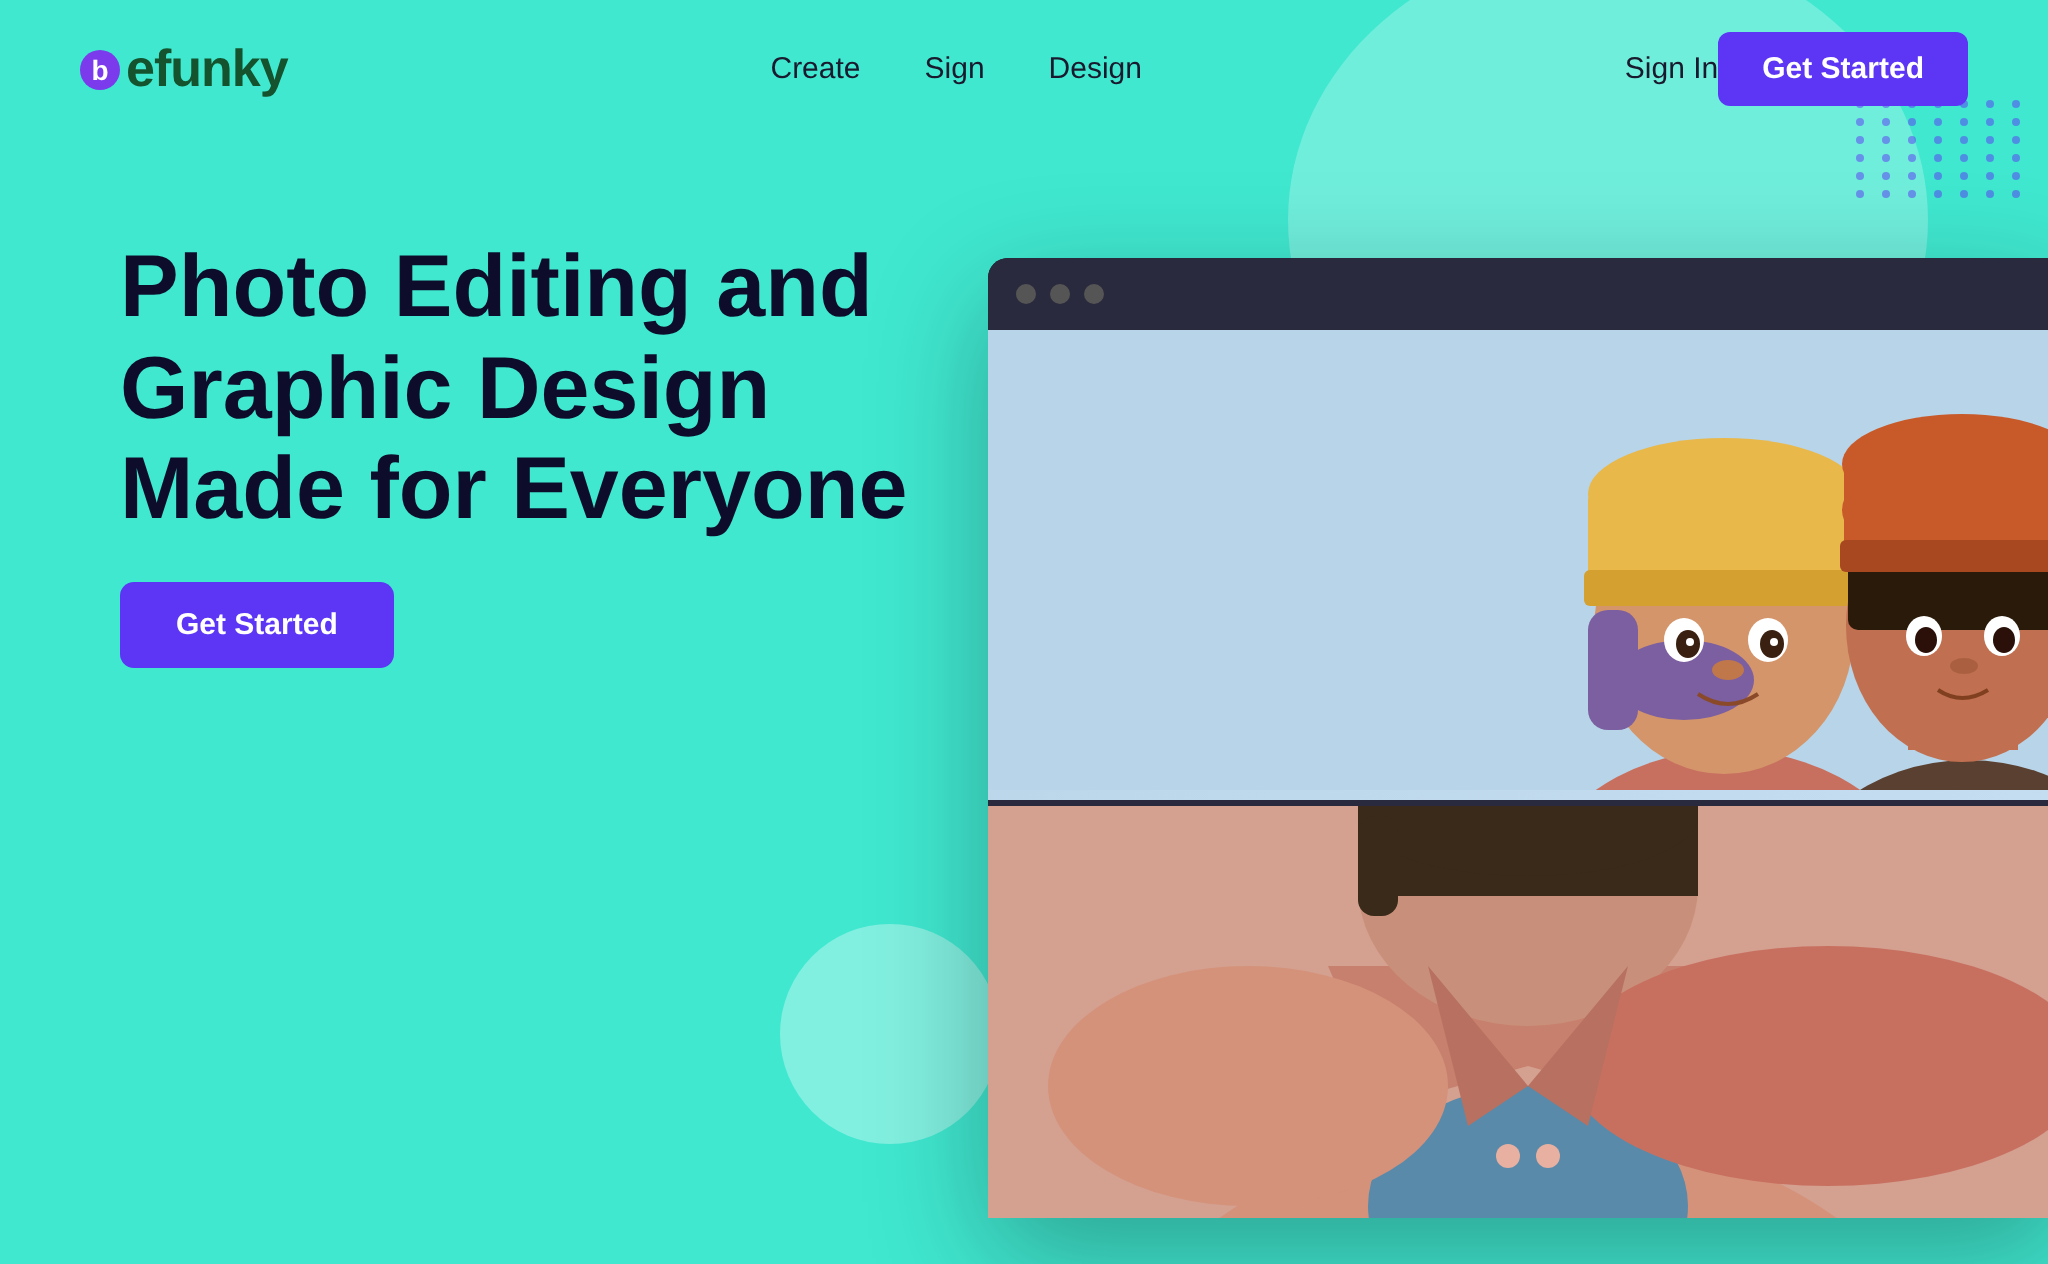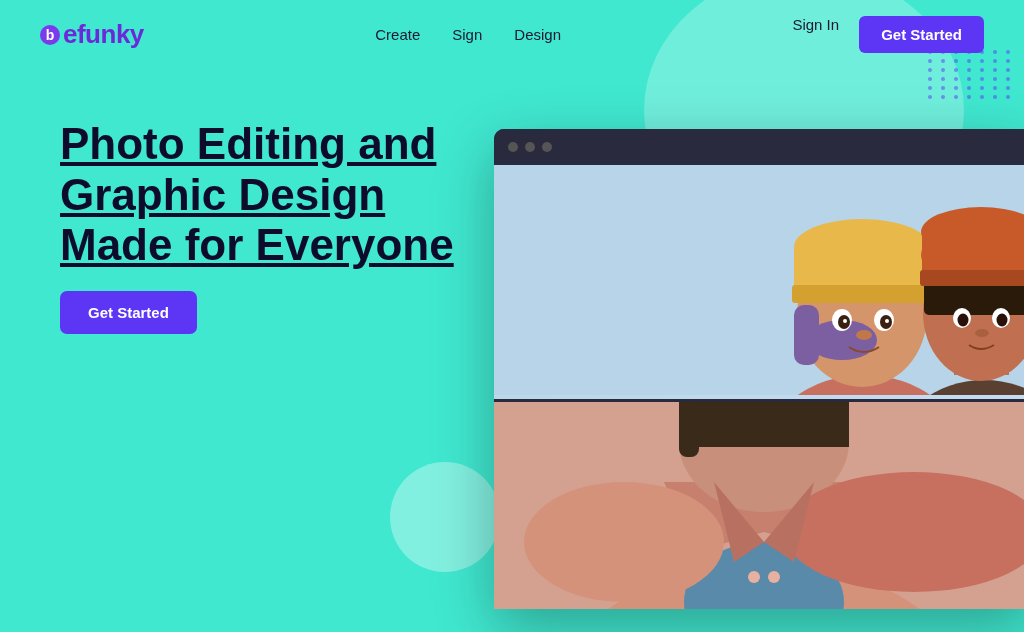--- a/index.html
+++ b/index.html
@@ -25,21 +25,21 @@
 
     .logo {
       display: flex;
       align-items: center;
       gap: 2px;
     }
 
     .logo-text {
       font-size: 26px;
       font-weight: 700;
-      color: #6d28d9;
+      color: #14532d;
       letter-spacing: -0.5px;
     }
 
     .logo-b-circle {
       display: inline-block;
       width: 20px;
       height: 20px;
       border-radius: 50%;
       background: #7c3aed;
       color: white;
@@ -58,21 +58,21 @@
 
     nav a {
       text-decoration: none;
       color: #1a1a2e;
       font-size: 15px;
       font-weight: 500;
     }
 
     .header-right {
       display: flex;
-      gap: 20px;
+      align-items: center;
     }
 
     .sign-in {
       text-decoration: none;
       color: #1a1a2e;
       font-size: 15px;
       font-weight: 500;
     }
 
     .get-started-btn-header {
@@ -152,21 +152,20 @@
       padding-top: 20px;
       flex-shrink: 0;
     }
 
     .hero-title {
       font-size: 44px;
       font-weight: 800;
       color: #0d0d2b;
       line-height: 1.15;
       margin-bottom: 20px;
-      text-decoration: underline;
     }
 
     .hero-desc {
       font-size: 15px;
       color: #1a1a2e;
       line-height: 1.6;
       margin-bottom: 28px;
       max-width: 330px;
     }
 

